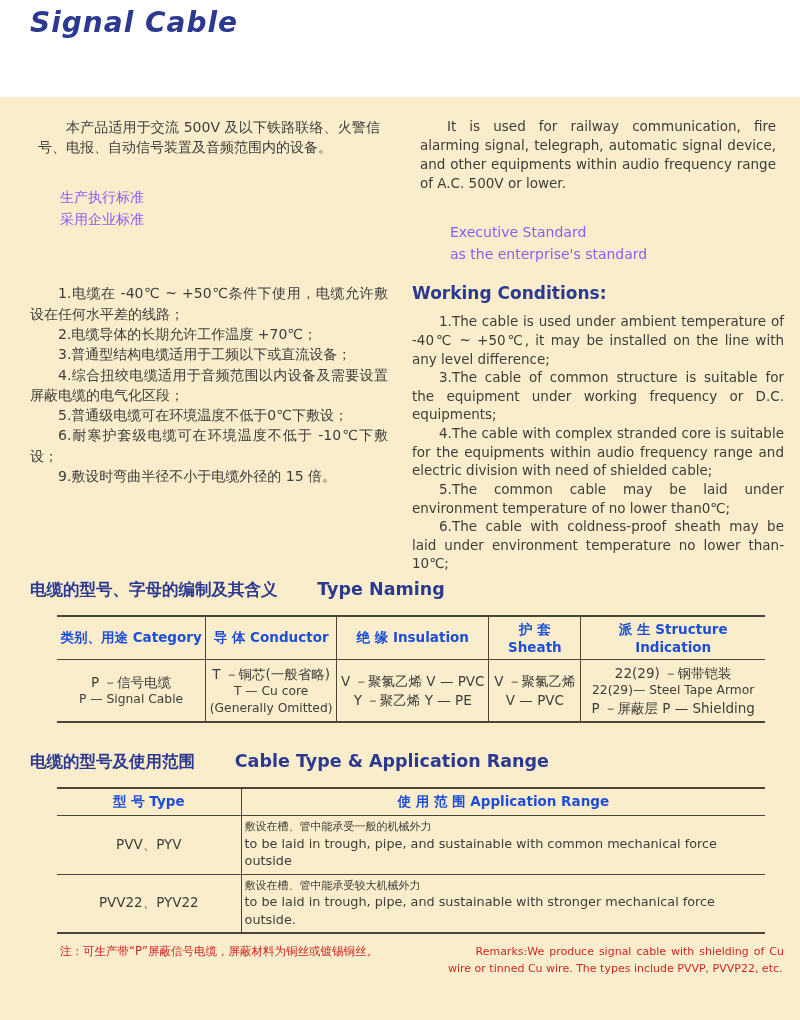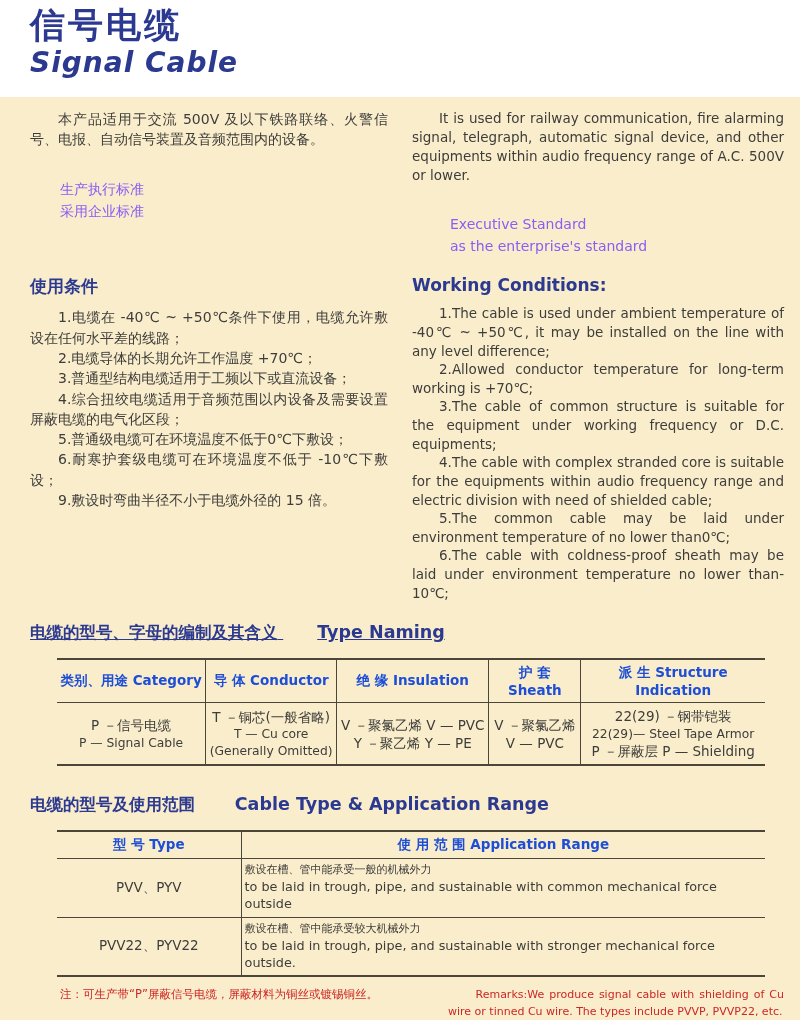--- a/index.html
+++ b/index.html
@@ -10,34 +10,34 @@
   }
   
   .masthead { height:97px; background:#ffffff; padding:5px 0 0 30px; box-sizing:border-box; }
   .title-zh { font-size:35px; font-weight:bold; color:#2b3990; letter-spacing:3px; line-height:1.15; }
   .title-en { font-size:28px; font-weight:bold; font-style:italic; color:#2b3990; letter-spacing:1px; margin-top:1px; }
   
   .content { background:#faedcb; height:923px; box-sizing:border-box; padding:12px 16px 0 30px; }
   .row { display:flex; gap:24px; }
   .col-left { width:358px; flex:none; }
   .col-right { flex:1; min-width:0; }
-  .para { margin:0; text-indent:2em; text-align:justify; }
+  .para { margin:8px; text-indent:2em; text-align:justify; }
   .zh { font-size:14px; line-height:1.45; }
   .en { font-size:13.5px; line-height:1.40; }
   .standards { color:#8b5cf6; margin:28px 0 0 30px; font-size:14px; line-height:1.6; }
   .standards-en { margin-left:38px; }
   .col-heading { margin:0 0 9px 0; font-size:17px; font-weight:bold; color:#2b3990; }
   .conditions { margin-top:18px; }
   .li { margin:0; text-indent:2em; text-align:justify; }
   .li.zh { line-height:1.45; }
   .li.en { line-height:1.38; }
   
   .section-heading { margin:28px 0 0 0; font-size:16.5px; font-weight:bold; color:#2b3990; }
   .section-heading .sh-en { margin-left:34px; font-size:17.5px; }
-  .tn-heading { margin-top:20px;text-decoration:underline; }
+  .tn-heading { margin-top:6px; }
   
   table.tbl {
     width:708px; margin:14px 0 0 27px; border-collapse:collapse;
     border-top:2px solid #4b4639; border-bottom:2px solid #4b4639;
   }
   table.tbl th, table.tbl td { padding:4px 3px; }
   table.tbl th + th, table.tbl td + td { border-left:1.5px solid #4b4639; }
   table.tbl th {
     border-bottom:1.5px solid #4b4639; font-weight:bold;
     font-size:13.5px; text-align:center; color:#1d4ed8;
@@ -60,21 +60,20 @@
   .note-row { display:flex; gap:16px; margin:9px 0 0 30px; color:#cd2626; }
   .note-zh { flex:none; width:372px; font-size:11.5px; line-height:1.5; }
   .note-en { flex:1; font-size:11px; line-height:1.55; text-align:justify; text-indent:2.5em; }
 </style>
 </head>
 <body>
 
 <div class="page">
 
   <header class="masthead">
-    <div class="title-zh">信号电缆</div>
     <div class="title-en">Signal Cable</div>
   </header>
 
   <main class="content">
 
     <section class="row">
       <div class="col-left">
         <p class="para zh">本产品适用于交流 500V 及以下铁路联络、火警信号、电报、自动信号装置及音频范围内的设备。</p>
         <div class="standards">
           <div>生产执行标准</div>
@@ -85,33 +84,31 @@
         <p class="para en">It is used for railway communication, fire alarming signal, telegraph, automatic signal device, and other equipments within audio frequency range of A.C. 500V or lower.</p>
         <div class="standards standards-en">
           <div>Executive Standard</div>
           <div>as the enterprise's standard</div>
         </div>
       </div>
     </section>
 
     <section class="row conditions">
       <div class="col-left">
-        <h2 class="col-heading">使用条件</h2>
         <p class="li zh">1.电缆在 -40℃ ~ +50℃条件下使用，电缆允许敷设在任何水平差的线路；</p>
         <p class="li zh">2.电缆导体的长期允许工作温度 +70℃；</p>
         <p class="li zh">3.普通型结构电缆适用于工频以下或直流设备；</p>
         <p class="li zh">4.综合扭绞电缆适用于音频范围以内设备及需要设置屏蔽电缆的电气化区段；</p>
         <p class="li zh">5.普通级电缆可在环境温度不低于0℃下敷设；</p>
         <p class="li zh">6.耐寒护套级电缆可在环境温度不低于 -10℃下敷设；</p>
         <p class="li zh">9.敷设时弯曲半径不小于电缆外径的 15 倍。</p>
       </div>
       <div class="col-right">
         <h2 class="col-heading">Working Conditions:</h2>
         <p class="li en">1.The cable is used under ambient temperature of -40℃ ~ +50℃, it may be installed on the line with any level difference;</p>
-        <p class="li en">2.Allowed conductor temperature for long-term working is +70℃;</p>
         <p class="li en">3.The cable of common structure is suitable for the equipment under working frequency or D.C. equipments;</p>
         <p class="li en">4.The cable with complex stranded core is suitable for the equipments within audio frequency range and electric division with need of shielded cable;</p>
         <p class="li en">5.The common cable may be laid under environment temperature of no lower than0℃;</p>
         <p class="li en">6.The cable with coldness-proof sheath may be laid under environment temperature no lower than-10℃;</p>
       </div>
     </section>
 
     <section>
       <h2 class="section-heading tn-heading">
         <span class="sh-zh">电缆的型号、字母的编制及其含义</span>

